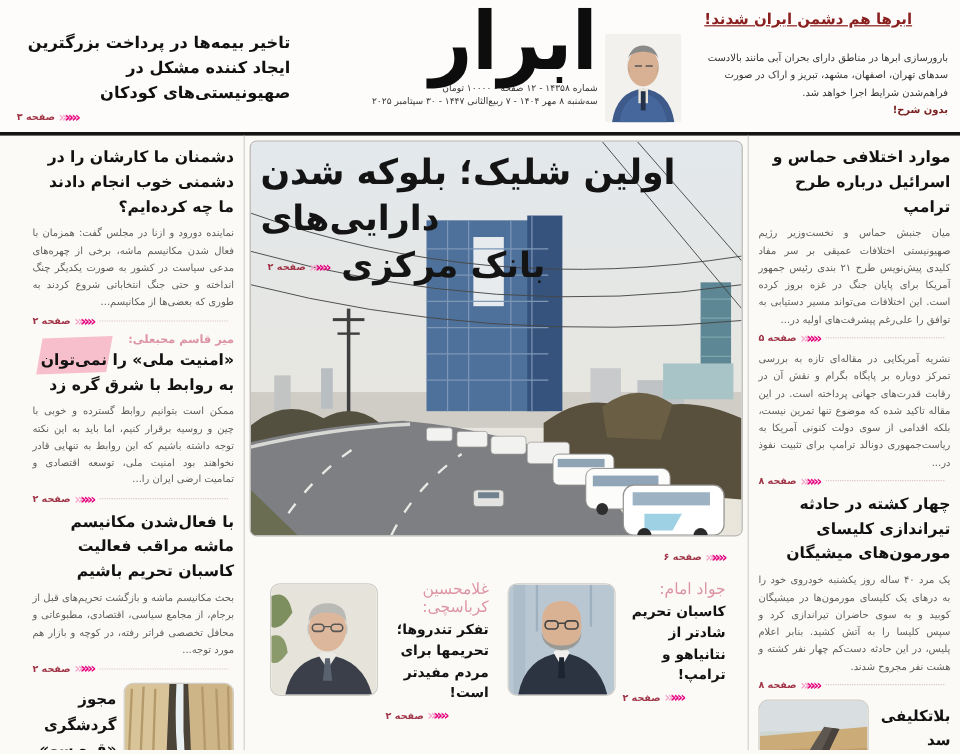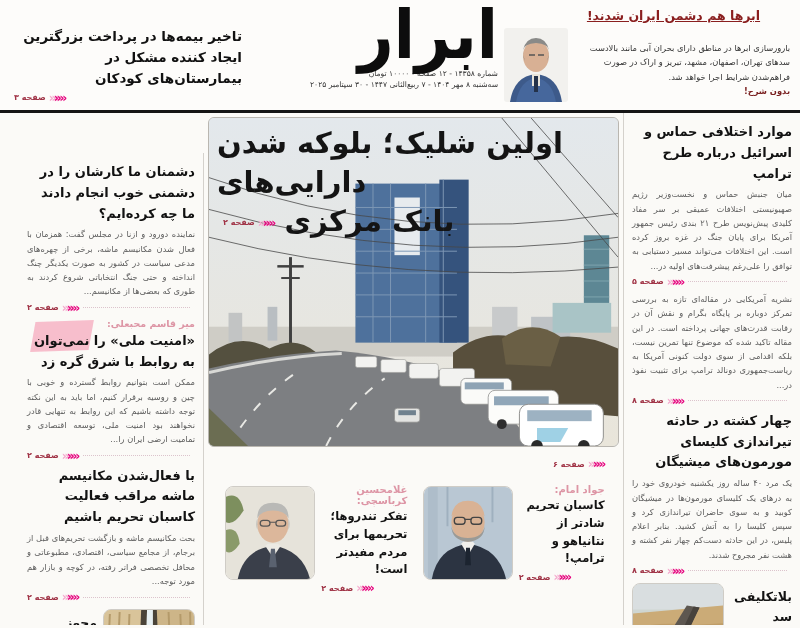--- a/index.html
+++ b/index.html
@@ -33,21 +33,21 @@
   .mrow.end { justify-content:flex-end; }
   .pgmark { display:inline-flex; align-items:center; gap:3px; white-space:nowrap; }
   .pgmark .chev { color:#e5007d; font-weight:bold; font-size:12px; letter-spacing:-2px; line-height:1;
                   text-shadow:-5px 0 0 #f4a9cd; margin-left:5px; }
   .pgmark .plabel { font-size:8px; font-weight:bold; color:#a03346; }
 
   
   .main { display:flex; height:512px; }
   .col { overflow:hidden; }
   .col-right { width:177px; padding:9px 8px 0 8px; border-left:1px solid #d4d1cc; }
-  .col-left  { width:187px; padding:9px 8px 0 10px; border-right:1px solid #d4d1cc;margin-top:40px; }
+  .col-left  { width:187px; padding:9px 8px 0 10px; border-right:1px solid #d4d1cc; }
   .col-center { width:419px; padding:4px 4px 0 4px; display:flex; flex-direction:column; }
 
   .art { margin-bottom:4px; }
   .art .title { font-size:13px; font-weight:bold; line-height:1.6; text-align:right; color:#121212; }
   .art .kicker { font-size:9.5px; font-weight:bold; color:#dd95a5; margin-bottom:2px; text-align:right; }
   .art .body { font-size:8.3px; line-height:1.72; color:#5d5d5d; text-align:justify; margin-top:3px; }
   .hl-pink { position:relative; }
   .hl-pink::before { content:""; position:absolute; left:6px; top:3px; width:58px; height:30px;
                      background:#f6aabe; transform:skewX(-12deg) rotate(-2deg); opacity:.75; z-index:0; }
   .hl-pink .title { position:relative; z-index:1; }
@@ -59,21 +59,21 @@
   .main-head .l1, .main-head .l2 { font-size:29px; font-weight:bold; color:#141414; line-height:1.35; letter-spacing:-0.5px; }
   .main-head .pgmark { margin-left:6px; vertical-align:middle; }
 
   .mid-band { position:relative; padding:8px 6px 2px 6px; }
   .mid-band .title { font-size:20.5px; font-weight:bold; text-align:right; color:#121212; letter-spacing:-0.3px; }
   .mid-band .mrow { width:60px; }
 
   .cards { display:flex; justify-content:space-evenly; padding:6px 2px 0 2px; flex:1; }
   .card { display:flex; width:185px; gap:6px; }
   .card .txt { width:86px; padding-top:6px; }
-  .card .txt .kicker { font-size:10px; font-weight:bold; color:#dd95a5; margin-bottom:2px; }
+  .card .txt .kicker { font-size:13px; font-weight:normal; color:#dd95a5; margin-bottom:2px; }
   .card .txt .title { font-size:11.5px; font-weight:bold; line-height:1.55; color:#121212; text-align:right; }
   .card .pic { width:90px; height:94px; border-radius:8px; overflow:hidden; border:1px solid #cfccc6; align-self:flex-start; margin-top:8px; }
   .card .pic svg { display:block; width:100%; height:100%; }
 
   
   .pstory { display:flex; gap:6px; margin-top:6px; }
   .pstory .txt { flex:1; padding-top:4px; }
   .pstory .txt .title { font-size:12.5px; font-weight:bold; line-height:1.65; text-align:right; color:#121212; }
   .pstory .pic { width:92px; height:98px; border-radius:8px; overflow:hidden; border:1px solid #cfccc6; position:relative; flex:none; }
   .pstory .pic svg { display:block; width:100%; height:100%; }
@@ -109,21 +109,21 @@
       </div>
     </div>
 
     <div class="mh-center">
       <div class="logo">ابرار</div>
       <div class="issue">شماره ۱۴۳۵۸ - ۱۲ صفحه - ۱۰۰۰۰ تومان</div>
       <div class="dateline">سه‌شنبه ۸ مهر ۱۴۰۴ - ۷ ربیع‌الثانی ۱۴۴۷ - ۳۰ سپتامبر ۲۰۲۵</div>
     </div>
 
     <div class="mh-left">
-      <div class="title">تاخیر بیمه‌ها در پرداخت بزرگترین ایجاد کننده مشکل در بیمارستان‌های کودکان</div>
+      <div class="title">تاخیر بیمه‌ها در پرداخت بزرگترین ایجاد کننده مشکل در صهیونیستی‌های کودکان</div>
       <div class="mrow end">
         <span class="pgmark">
           <span class="chev">««</span>
           <span class="plabel">صفحه ۳</span>
         </span>
       </div>
     </div>
   </div>
 
   <div class="main">

